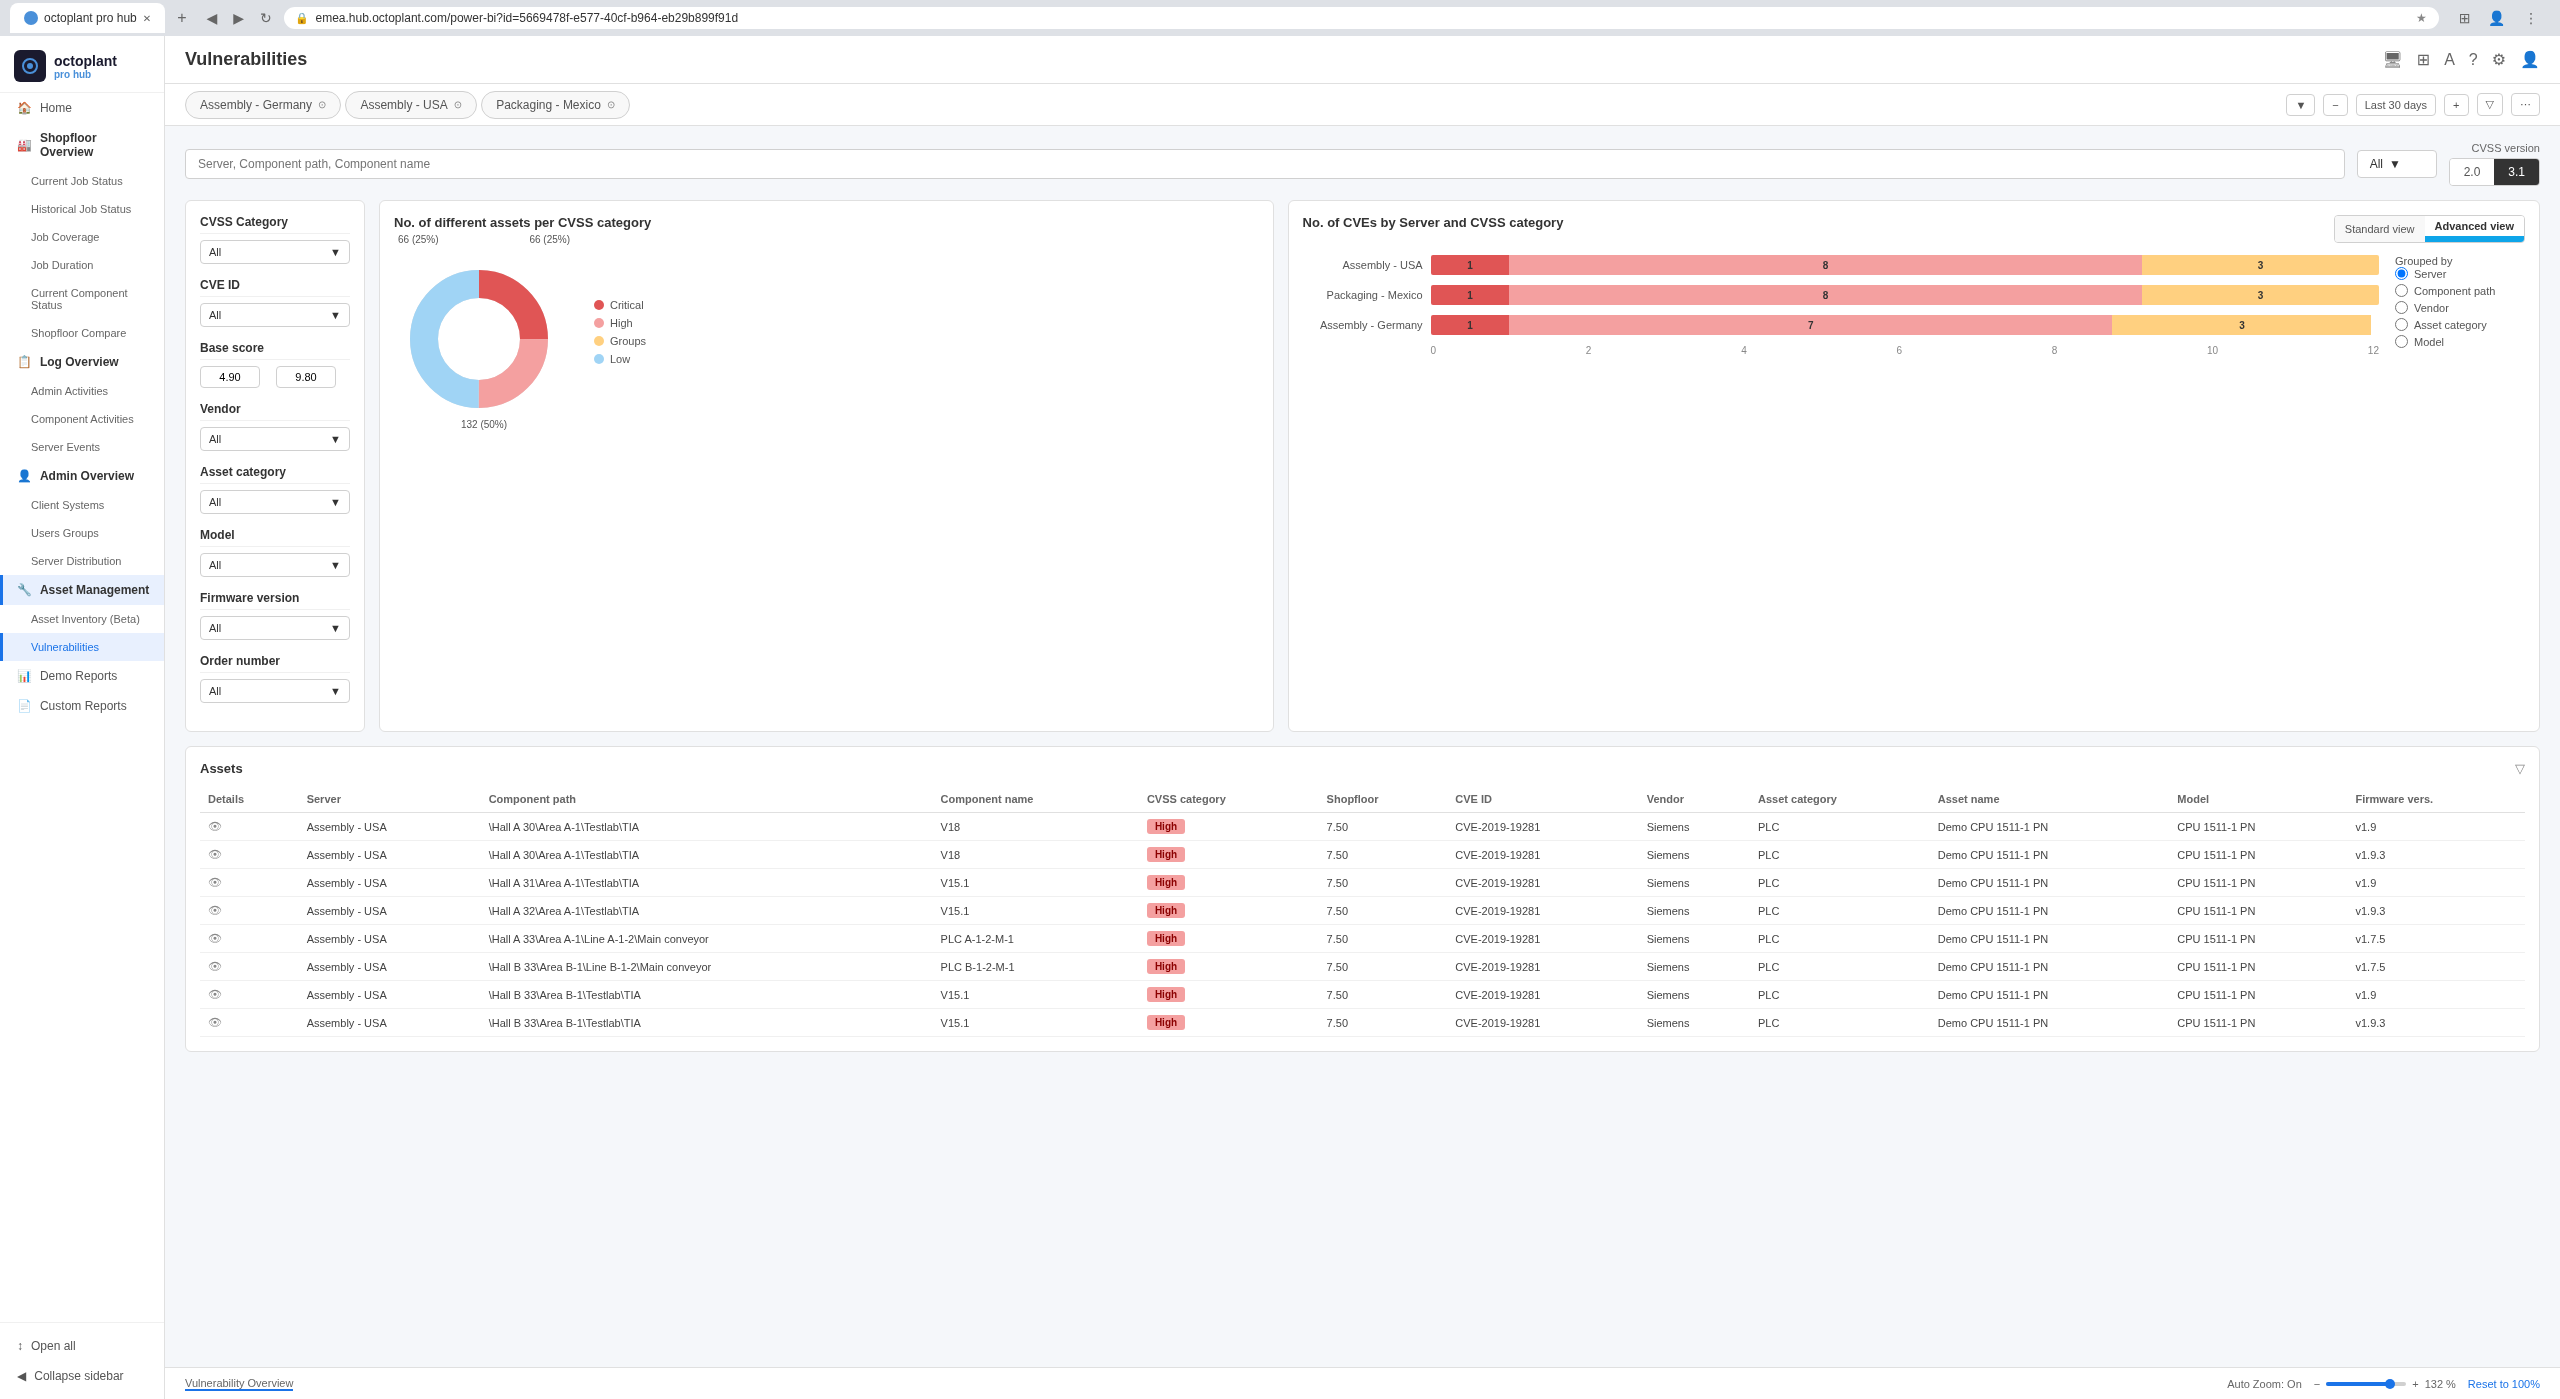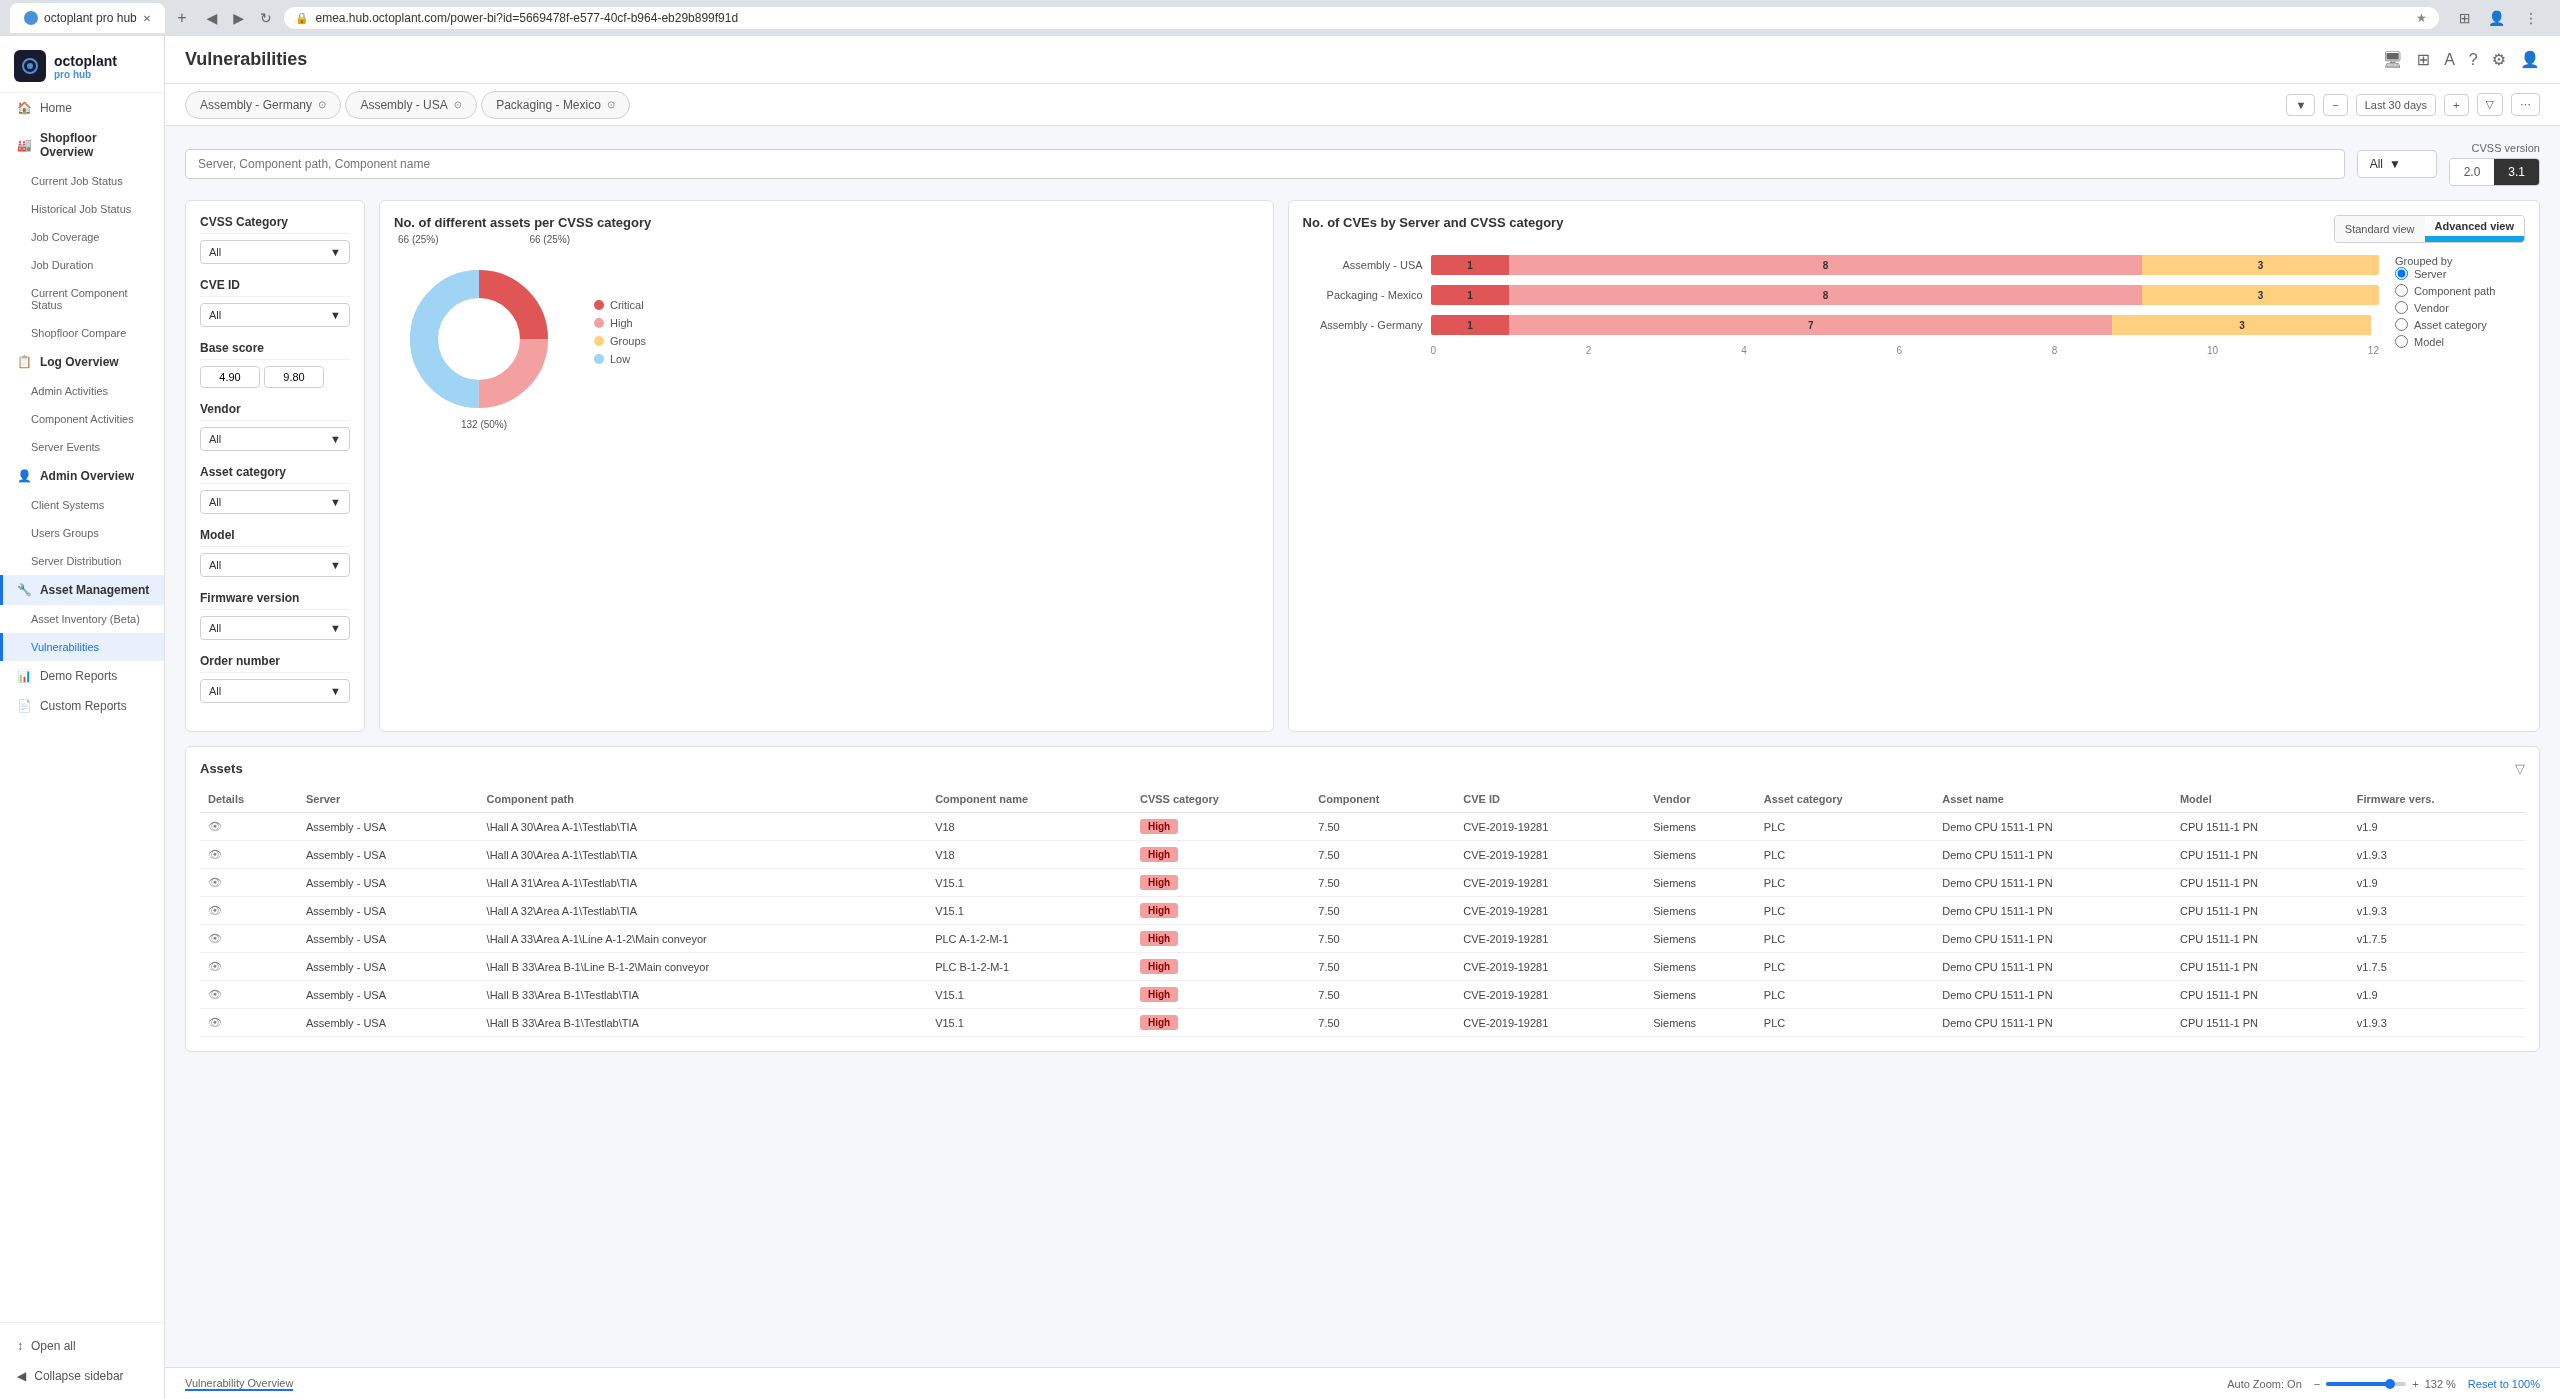--- a/index.html
+++ b/index.html
@@ -62,21 +62,21 @@
     .cvss-btn.active { background: #333; color: #fff; }
 
     
     .all-dropdown { border: 1px solid #d0d0d0; border-radius: 4px; padding: 6px 12px; font-size: 12px; background: #fff; color: #333; display: flex; align-items: center; gap: 6px; cursor: pointer; min-width: 80px; }
 
     
     .filter-panel { background: #fff; border: 1px solid #e0e0e0; border-radius: 6px; padding: 14px; }
     .filter-section { margin-bottom: 14px; }
     .filter-section-title { font-size: 12px; font-weight: 600; color: #333; margin-bottom: 6px; border-bottom: 1px solid #f0f0f0; padding-bottom: 4px; }
     .filter-dropdown { width: 100%; border: 1px solid #d0d0d0; border-radius: 4px; padding: 5px 8px; font-size: 11px; display: flex; justify-content: space-between; align-items: center; cursor: pointer; background: #fff; }
-    .base-score-inputs { display: flex; gap: 4px; margin-top: 4px; }
+    .base-score-inputs { display: flex; gap: 16px; margin-top: 4px; }
     .base-score-input { width: 60px; border: 1px solid #d0d0d0; border-radius: 4px; padding: 4px 6px; font-size: 11px; text-align: center; }
 
     
     .chart-panel { background: #fff; border: 1px solid #e0e0e0; border-radius: 6px; padding: 14px; }
     .chart-title { font-size: 13px; font-weight: 600; color: #333; margin-bottom: 12px; }
     .donut-container { display: flex; align-items: center; gap: 20px; }
     .legend { display: flex; flex-direction: column; gap: 6px; }
     .legend-item { display: flex; align-items: center; gap: 6px; font-size: 11px; color: #555; }
     .legend-dot { width: 10px; height: 10px; border-radius: 50%; flex-shrink: 0; }
 
@@ -497,21 +497,21 @@
         </div>
         <div style="overflow-x:auto;">
           <table>
             <thead>
               <tr>
                 <th>Details</th>
                 <th>Server</th>
                 <th>Component path</th>
                 <th>Component name</th>
                 <th>CVSS category</th>
-                <th>Component</th>
+                <th>Shopfloor</th>
                 <th>CVE ID</th>
                 <th>Vendor</th>
                 <th>Asset category</th>
                 <th>Asset name</th>
                 <th>Model</th>
                 <th>Firmware vers.</th>
               </tr>
             </thead>
             <tbody id="assets-tbody">
             <tr>

